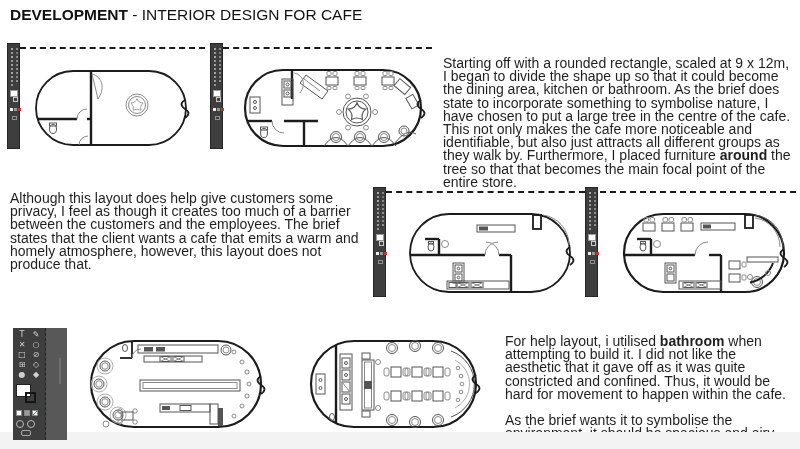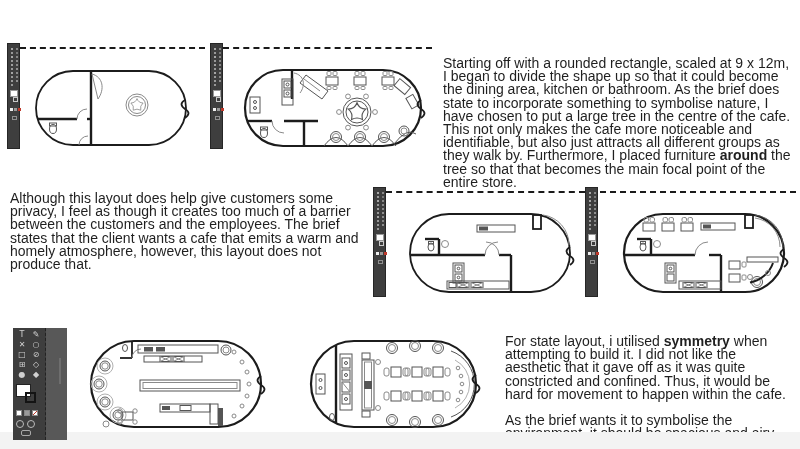--- a/index.html
+++ b/index.html
@@ -59,32 +59,33 @@
   .fur{fill:none;stroke:#8a8a8a;stroke-width:1;}
   .fur2{fill:none;stroke:#555;stroke-width:1;}
   .furlight{fill:none;stroke:#b0b0b0;stroke-width:1;}
   .dk{fill:#555;stroke:none;}
 </style>
 </head>
 <body>
 
 <div class="page">
 
+  <h1 class="title-left"><strong>DEVELOPMENT</strong><span> - INTERIOR DESIGN FOR CAFE</span></h1>
 
 
   <div class="body-text concept-intro">
     <p><span>Starting off with a rounded rectangle, scaled at 9 x 12m, I began to divide the shape up so that it could become the dining area, kitchen or bathroom. As the brief does state to incorporate something to symbolise nature, I have chosen to put a large tree in the centre of the cafe. This not only makes the cafe more noticeable and identifiable, but also just attracts all different groups as they walk by. Furthermore, I placed furniture </span><span class="bold">around</span><span> the tree so that that becomes the main focal point of the entire store.</span></p>
   </div>
 
   <div class="body-text rotated-text">
     <p>Although this layout does help give customers some privacy, I feel as though it creates too much of a barrier between the customers and the employees. The brief states that the client wants a cafe that emits a warm and homely atmosphere, however, this layout does not produce that.</p>
   </div>
 
   <div class="body-text symmetry-text">
-    <p><span>For state layout, i utilised </span><span class="bold">symmetry</span><span> when attempting to build it. I did not like the aesthetic that it gave off as it was quite constricted and confined. Thus, it would be hard for movement to happen within the cafe.</span></p>
+    <p><span>For help layout, i utilised </span><span class="bold">bathroom</span><span> when attempting to build it. I did not like the aesthetic that it gave off as it was quite constricted and confined. Thus, it would be hard for movement to happen within the cafe.</span></p>
     <p>As the brief wants it to symbolise the environment, it should be spacious and airy.</p>
   </div>
 
   <div class="footer-strip"></div>
 
   <div class="shot" style="left:7px;top:43px;width:198px;height:112px;">
     <div class="mini-tb" style="left:0;top:0;height:106px;">
       <span class="mini-dots"></span>
       <span class="mini-fill"></span>
       <span class="mini-stroke"></span>

